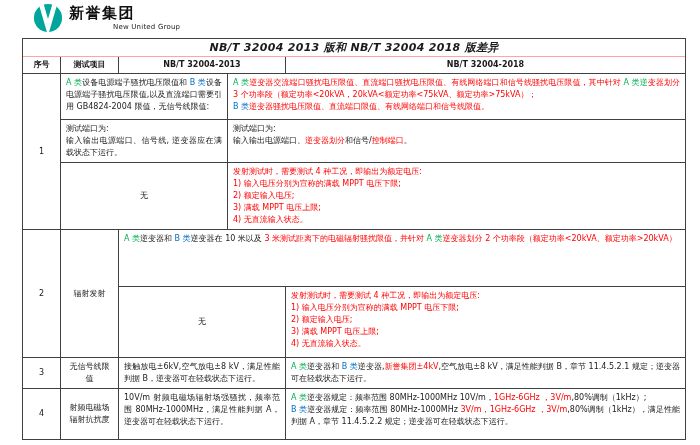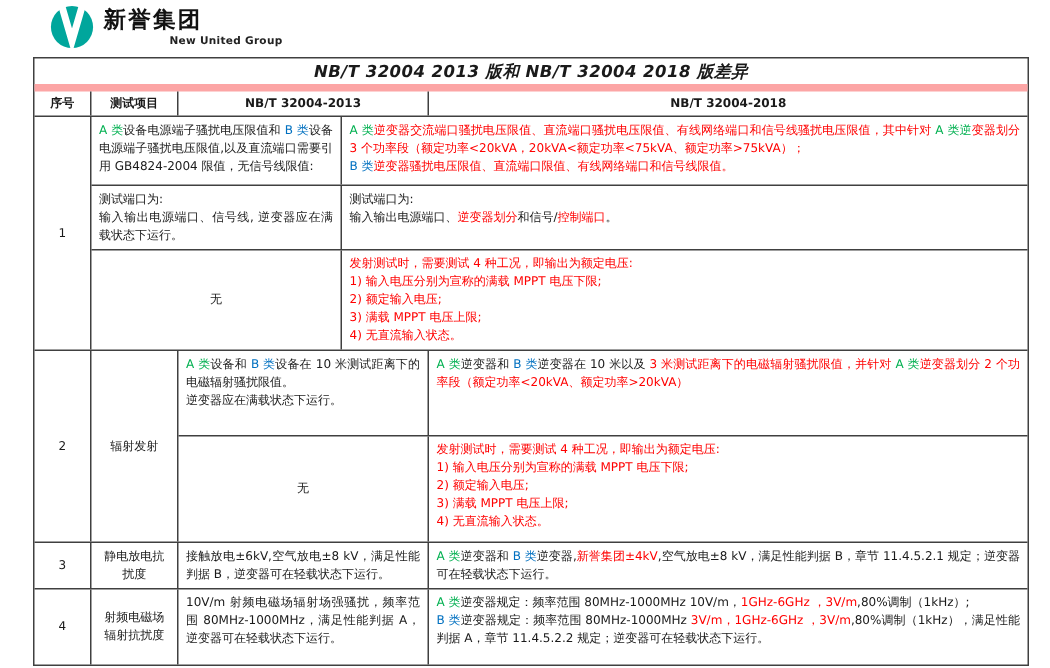--- a/index.html
+++ b/index.html
@@ -6,29 +6,29 @@
   body{
     width:700px;height:445px;background:#ffffff;position:relative;
     font-family:"DejaVu Sans","Liberation Sans",sans-serif;
     color:#1a1a1a;-webkit-font-smoothing:antialiased;
   }
   
   .brand{position:absolute;top:3px;left:33px;display:flex;align-items:flex-start;}
   .brand-mark{width:30px;height:30px;margin-right:6px;flex:0 0 auto;}
   .brand-text{display:flex;flex-direction:column;line-height:1;}
   .brand-cn{font-size:15px;font-weight:bold;letter-spacing:1.5px;color:#111;margin-top:3px;}
-  .brand-en{font-size:7px;font-weight:bold;color:#222;margin-top:3px;letter-spacing:0.2px;padding-left:44px;}
+  .brand-en{font-size:7px;font-weight:normal;color:#222;margin-top:3px;letter-spacing:0.2px;padding-left:44px;}
   
   .doc-table{
     position:absolute;left:22px;top:38px;width:664px;
     border:1px solid #404040;box-sizing:border-box;
     font-size:8px;line-height:12px;
   }
   .title-row{
-    border-bottom:5px solid #fca5a5;text-align:center;
+    border-bottom:1px solid #fca5a5;text-align:center;
     font-weight:bold;font-style:italic;font-size:11px;
     padding:3px 0 2px 0;letter-spacing:0.3px;
   }
   .head-row{display:flex;border-bottom:1px solid #404040;font-weight:bold;}
   .head-cell{padding:2px 2px;text-align:center;box-sizing:border-box;}
   .w-num{width:38px;flex:0 0 auto;}
   .w-item{width:58px;flex:0 0 auto;}
   .w-2013{width:167px;flex:0 0 auto;}
   .w-2018{flex:1 1 auto;}
   .br{border-right:1px solid #404040;}
@@ -120,24 +120,20 @@
     </div>
   </div>
 
   <div class="trow">
     <div class="c-num w-num br">2</div>
     <div class="c-item w-item br">
         <span class="inner">辐射发射</span>
       </div>
     <div class="sub-col">
       <div class="subrow mh56">
-        <div class="body-cell w-2013 br">
-            <div><span class="seg-green">A 类</span><span>设备和 </span><span class="seg-blue">B 类</span><span>设备在 10 米测试距离下的电磁辐射骚扰限值。</span></div>
-            <div><span>逆变器应在满载状态下运行。</span></div>
-          </div>
         <div class="body-cell w-2018">
             <div><span class="seg-green">A 类</span><span>逆变器和 </span><span class="seg-blue">B 类</span><span>逆变器在 10 米以及 </span><span class="seg-red">3 米测试距离下的电磁辐射骚扰限值，并针对 </span><span class="seg-green">A 类</span><span class="seg-red">逆变器划分 2 个功率段（额定功率&lt;20kVA、额定功率&gt;20kVA）</span></div>
           </div>
       </div>
       <div class="subrow mh70">
         <div class="body-cell w-2013 br center-cell">
             <div><span>无</span></div>
           </div>
         <div class="body-cell w-2018">
             <div><span class="seg-red">发射测试时，需要测试 4 种工况，即输出为额定电压:</span></div>
@@ -146,21 +142,21 @@
             <div><span class="seg-red">3) 满载 MPPT 电压上限;</span></div>
             <div><span class="seg-red">4) 无直流输入状态。</span></div>
           </div>
       </div>
     </div>
   </div>
 
   <div class="trow">
     <div class="c-num w-num br">3</div>
     <div class="c-item w-item br">
-        <span class="inner">静电放电抗扰度</span>
+        <span class="inner">无信号线限值</span>
       </div>
     <div class="sub-col">
       <div class="subrow mh30">
         <div class="body-cell w-2013 br">
             <div><span>接触放电±6kV,空气放电±8 kV，满足性能判据 B，逆变器可在轻载状态下运行。</span></div>
           </div>
         <div class="body-cell w-2018">
             <div><span class="seg-green">A 类</span><span>逆变器和 </span><span class="seg-blue">B 类</span><span>逆变器,</span><span class="seg-red">新誉集团±4kV</span><span>,空气放电±8 kV，满足性能判据 B，章节 11.4.5.2.1 规定；逆变器可在轻载状态下运行。</span></div>
           </div>
       </div>

